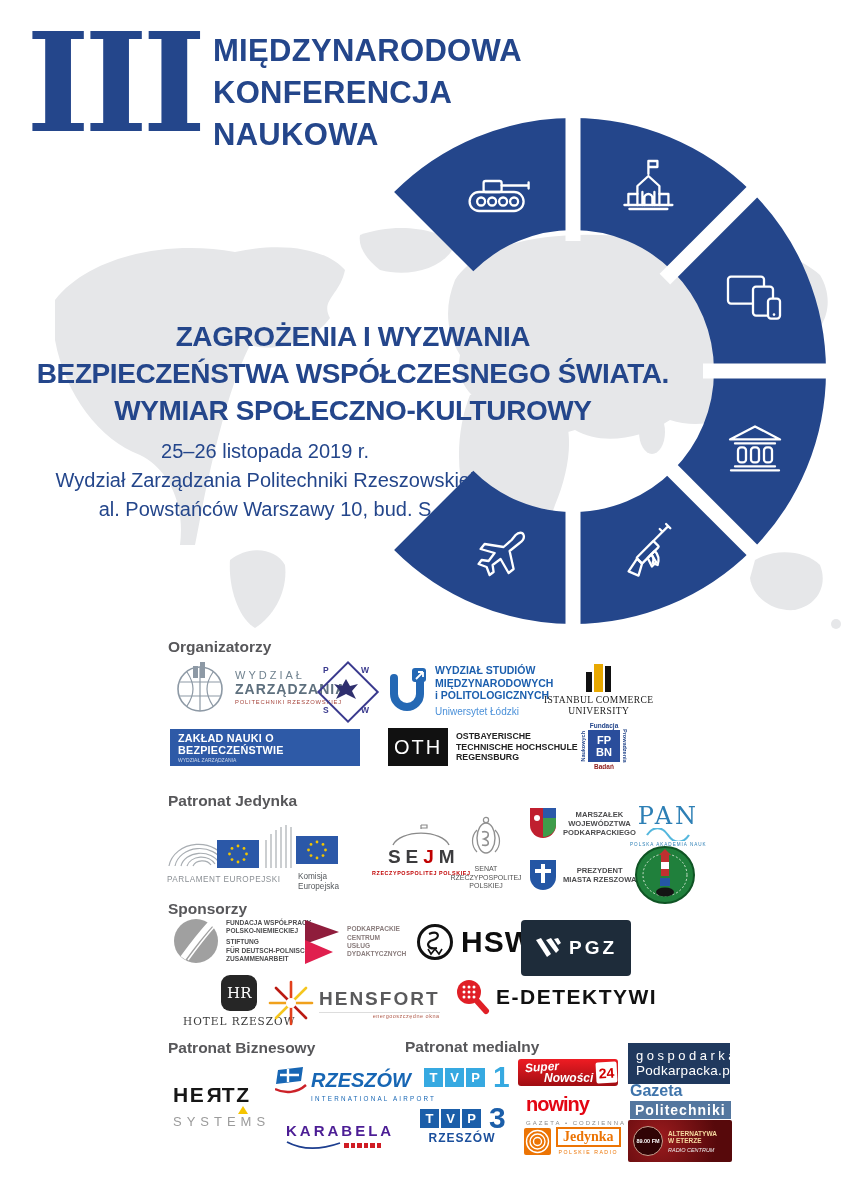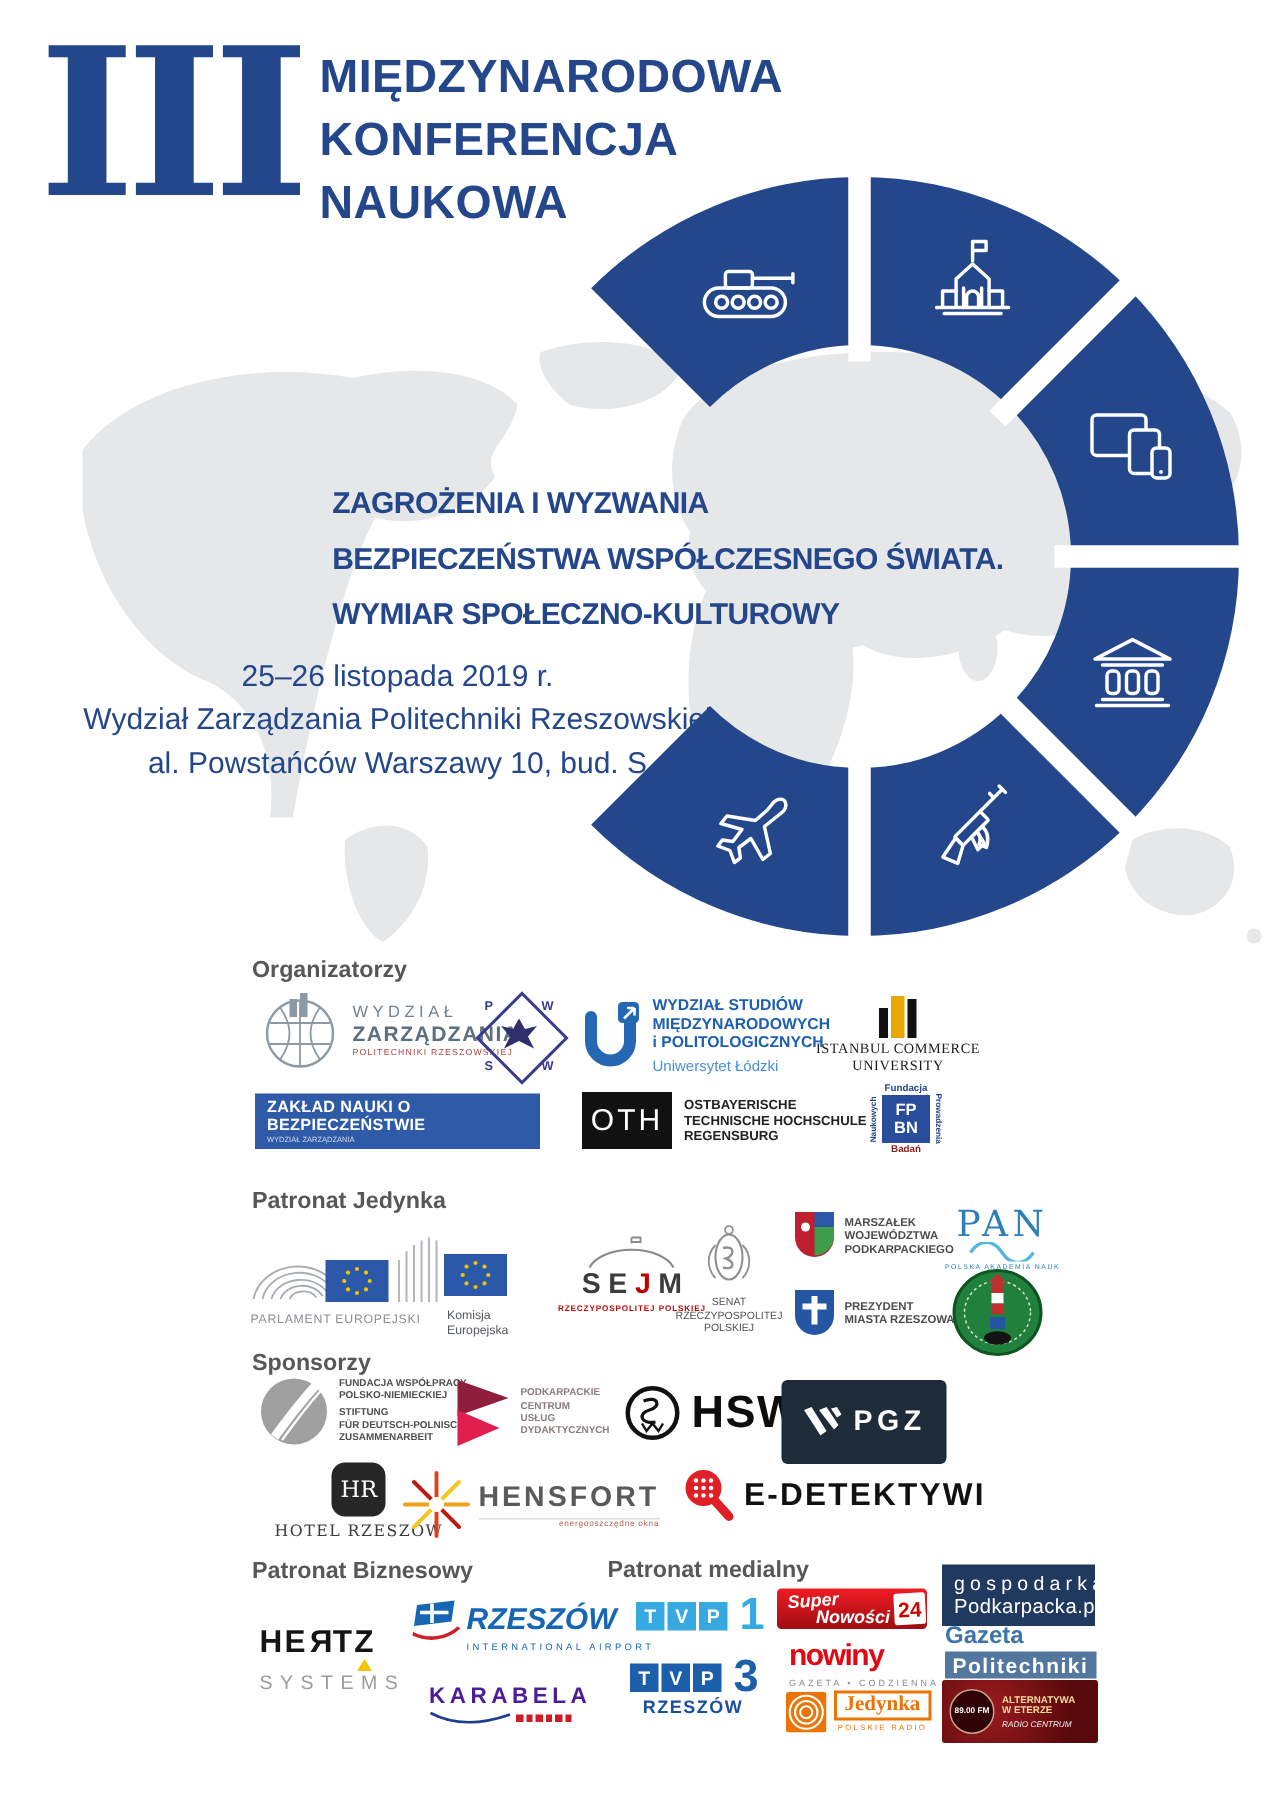--- a/index.html
+++ b/index.html
@@ -9,22 +9,22 @@
 
   
   .numeral{position:absolute;left:26px;top:14px;font-family:"DejaVu Serif",serif;
            font-weight:bold;font-size:137px;line-height:137px;letter-spacing:-6px;color:#24468b;}
   .hdr-title{position:absolute;left:213px;top:30px;font-size:31px;line-height:42px;
              font-weight:bold;letter-spacing:.3px;color:#24468b;}
 
   
   .map-svg{position:absolute;left:0;top:0;}
   .ring-svg{position:absolute;left:0;top:0;}
-  .theme{position:absolute;right:179px;top:318px;text-align:left;color:#24468b;
-         font-weight:bold;font-size:20px;line-height:37px;letter-spacing:-.4px;}
+  .theme{position:absolute;right:179px;top:318px;text-align:center;color:#24468b;
+         font-weight:bold;font-size:28px;line-height:37px;letter-spacing:-.4px;}
   .meta{position:absolute;left:30px;top:437px;width:470px;text-align:center;color:#24468b;
         font-size:20px;line-height:29px;}
 
   
   .sec-h{position:absolute;font-size:15.5px;font-weight:bold;color:#57575a;}
 
   
   .logo{position:absolute;display:flex;align-items:center;}
   .col{display:flex;flex-direction:column;}
   .row{display:flex;flex-direction:row;align-items:center;}
@@ -56,21 +56,21 @@
   .fpbn-v{font-size:5.5px;font-weight:bold;color:#24468b;writing-mode:vertical-rl;}
   .fpbn-vl{transform:rotate(180deg);}
 
   
   .cap-gray{font-size:8.2px;color:#8a8f94;letter-spacing:.5px;margin-top:3px;}
   .ec-cap{font-size:8.2px;color:#55595d;line-height:9.5px;margin-left:36px;margin-top:2px;}
   .sejm-letters{display:flex;gap:5px;font-size:19px;font-weight:900;color:#3c3c3e;}
   .sejm-j{color:#c00000;}
   .sejm-cap{font-size:5.4px;font-weight:bold;color:#c00000;letter-spacing:.6px;margin-top:2px;}
   .senat-cap{font-size:7px;color:#515151;line-height:8.5px;text-align:center;margin-top:3px;}
-  .marsz-t{font-size:7.6px;font-weight:800;color:#4c4c4e;line-height:9px;}
+  .marsz-t{font-size:7.6px;font-weight:800;color:#4c4c4e;line-height:9px;text-align:center;}
   .pan-name{font-family:"DejaVu Serif",serif;font-size:24px;color:#2d7fb5;letter-spacing:3px;line-height:24px;}
   .pan-cap{font-size:4.6px;color:#2d7fb5;letter-spacing:1px;margin-top:1px;}
 
   
   .fwpn-t{font-size:6.6px;font-weight:800;color:#4e4e50;line-height:8.2px;}
   .pcud-t{font-size:6.6px;font-weight:bold;color:#8a7d7d;line-height:8.4px;}
   .hsw-name{font-size:30px;font-weight:900;color:#0d0d0d;letter-spacing:1px;}
   .pgz{position:absolute;left:521px;top:920px;width:110px;height:56px;background:#1e2c3a;border-radius:4px;
        display:flex;align-items:center;justify-content:center;gap:8px;}
   .pgz-name{color:#fff;font-size:19px;font-weight:800;letter-spacing:3px;}

